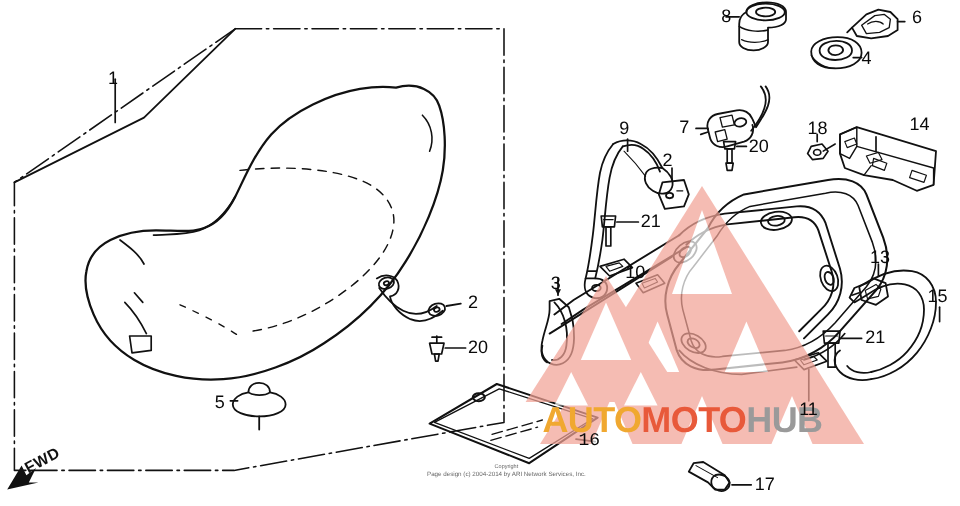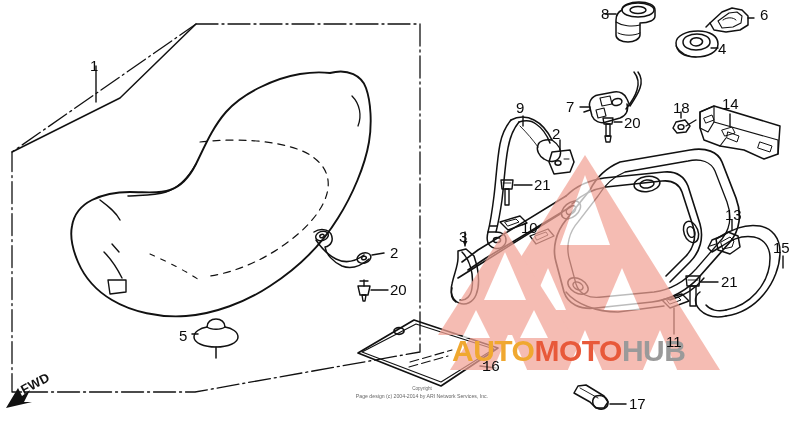--- a/index.html
+++ b/index.html
@@ -473,21 +473,21 @@
   <div class="callout" style="left:718px;top:41px;">4</div>
   <div class="callout" style="left:179px;top:328px;">5</div>
   <div class="callout" style="left:760px;top:7px;">6</div>
   <div class="callout" style="left:566px;top:99px;">7</div>
   <div class="callout" style="left:601px;top:6px;">8</div>
   <div class="callout" style="left:516px;top:100px;">9</div>
   <div class="callout" style="left:477px;top:220px;margin-left:44px;">10</div>
   <div class="callout" style="left:666px;top:334px;">11</div>
   <div class="callout" style="left:552px;top:126px;">2</div>
   <div class="callout" style="left:725px;top:207px;">13</div>
-  <div class="callout" style="left:722px;top:96px;">14</div>
+  <div class="callout" style="left:758px;top:96px;">14</div>
   <div class="callout" style="left:773px;top:240px;">15</div>
   <div class="callout" style="left:482px;top:360px;font-family:Liberation Mono, monospace;">16</div>
   <div class="callout" style="left:629px;top:396px;">17</div>
   <div class="callout" style="left:390px;top:282px;">20</div>
   <div class="callout" style="left:673px;top:100px;">18</div>
   <div class="callout" style="left:624px;top:115px;">20</div>
   <div class="callout" style="left:534px;top:177px;">21</div>
   <div class="callout" style="left:721px;top:274px;">21</div>
 
   <div class="fwd-wrap">

